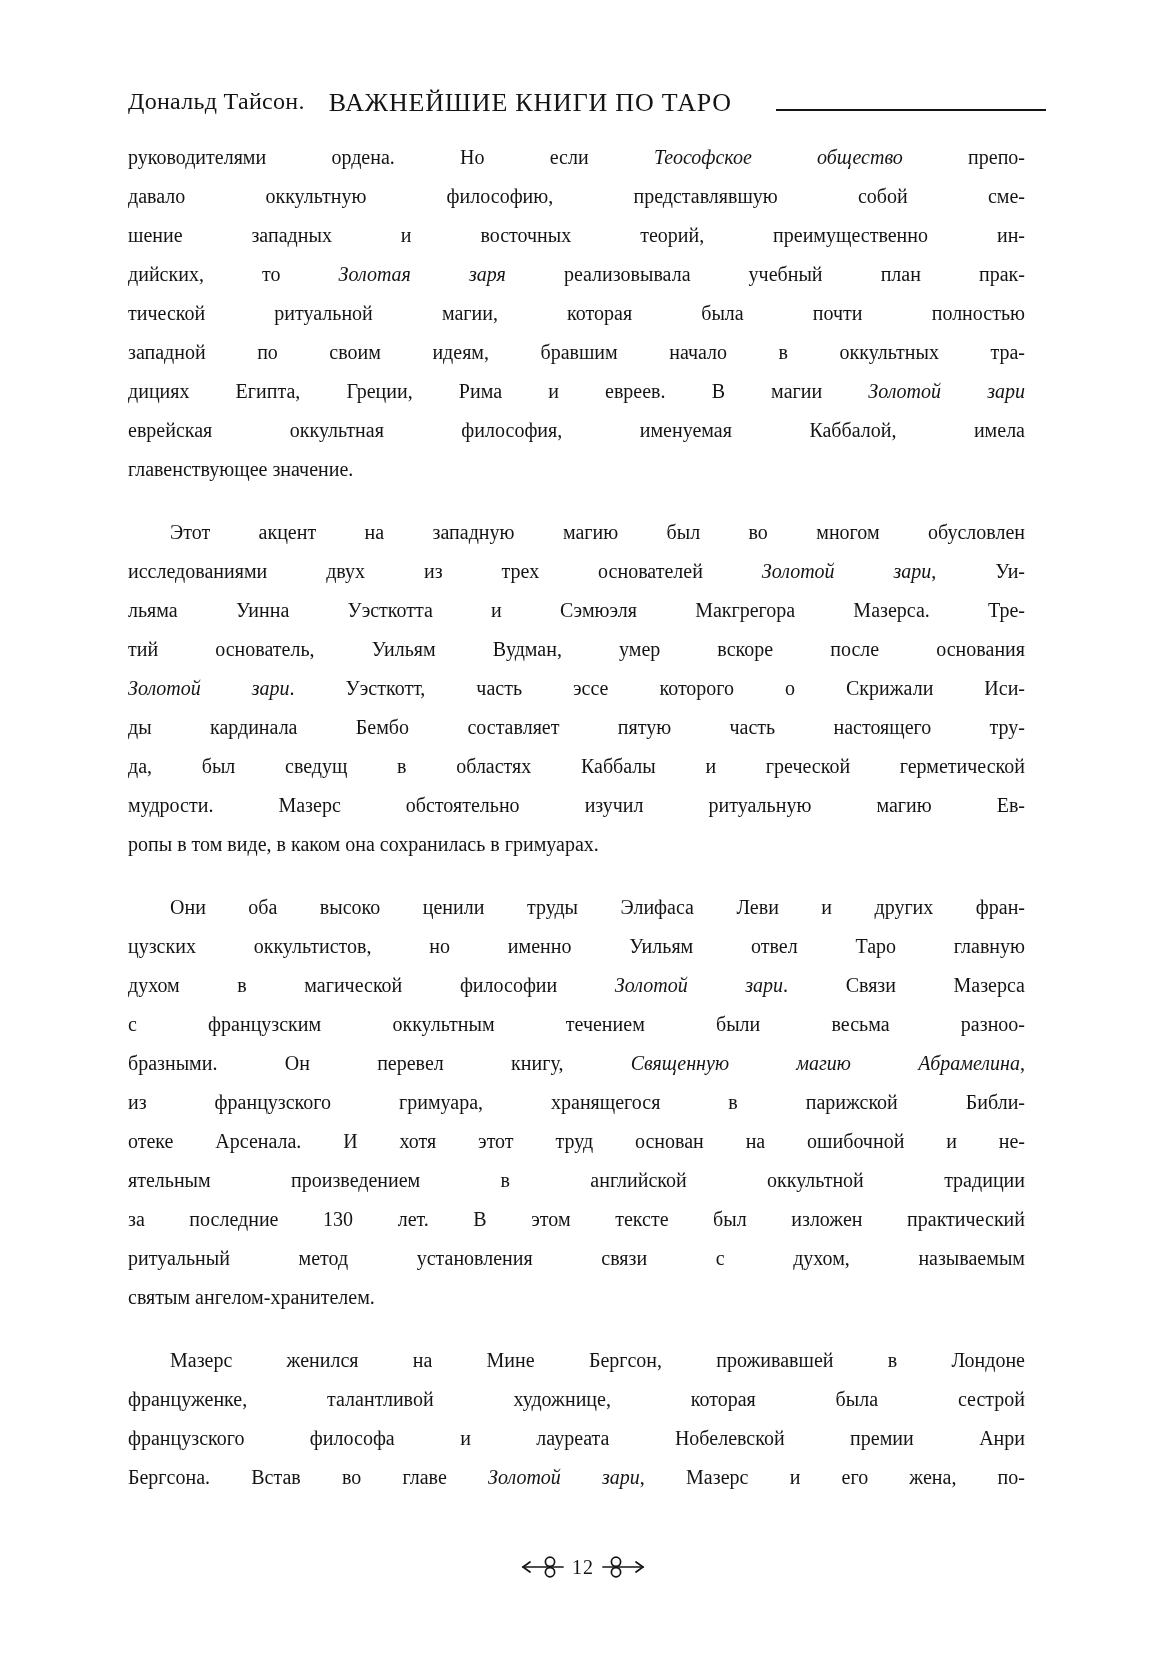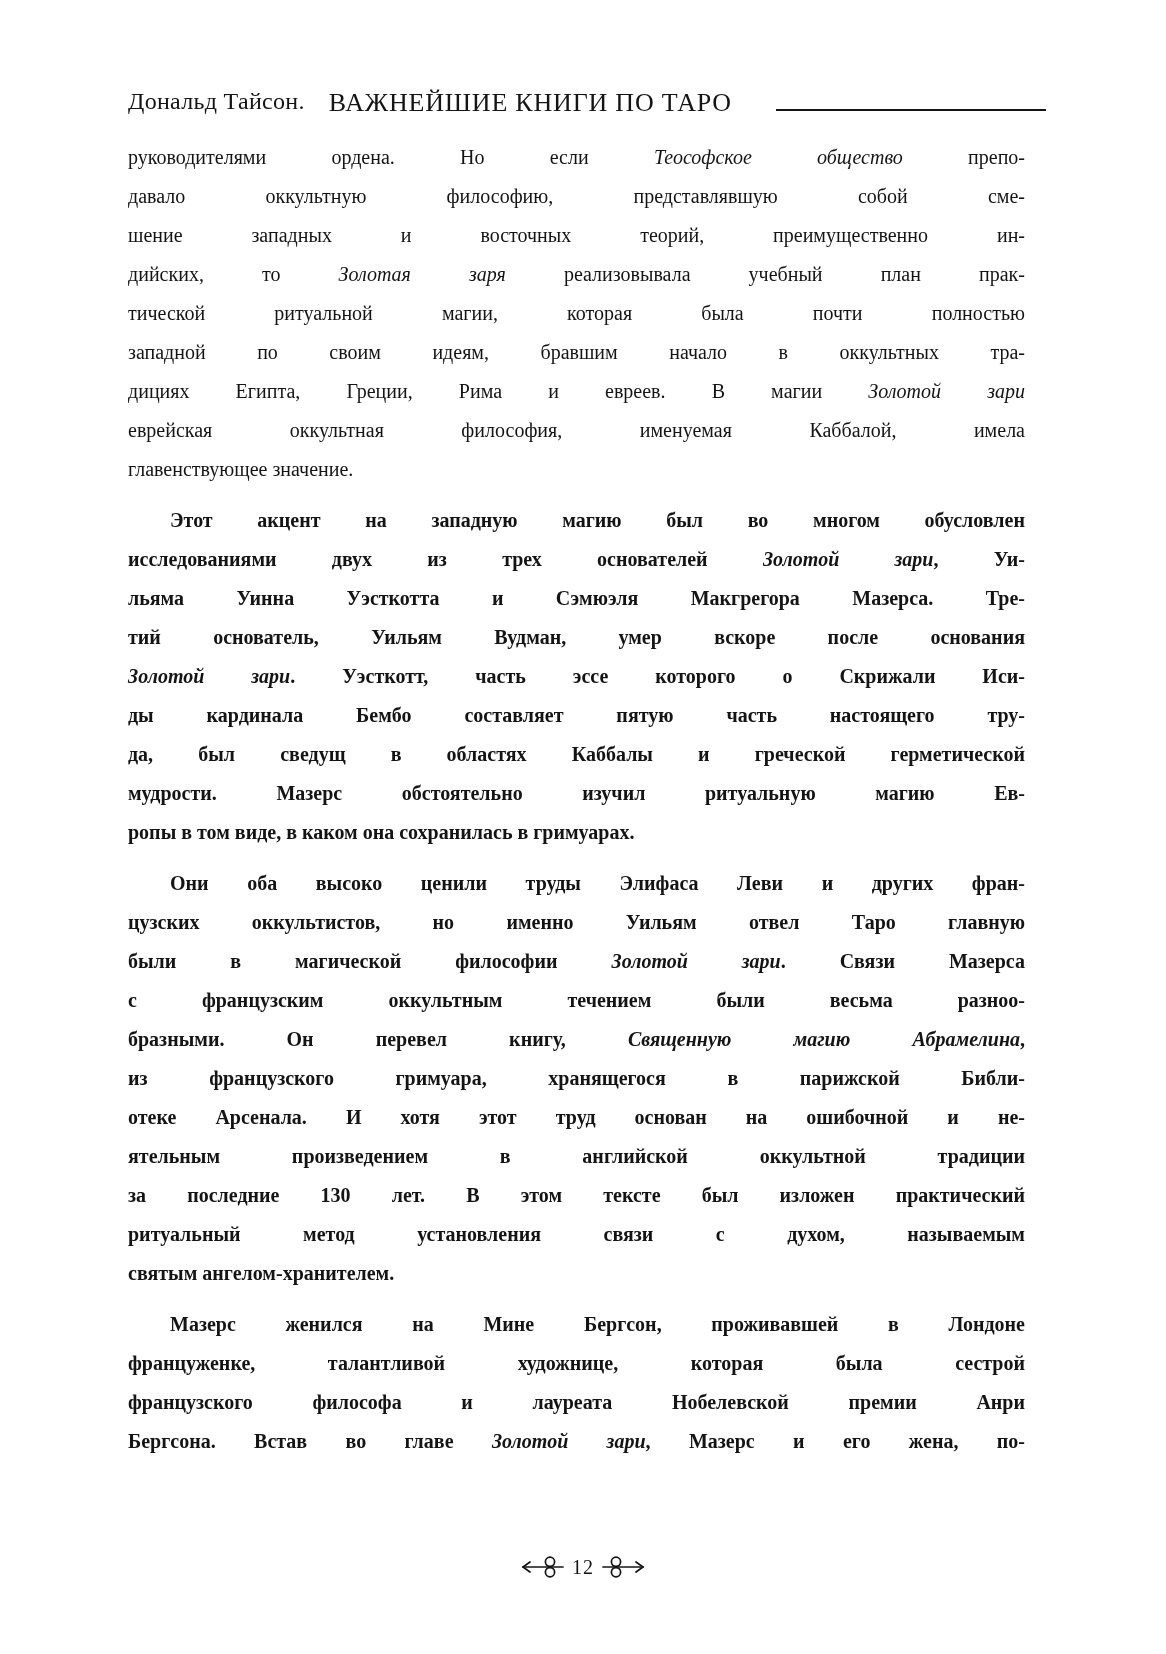--- a/index.html
+++ b/index.html
@@ -43,21 +43,21 @@
   }
 
   
   .body-text {
     position: absolute;
     top: 138px;
     left: 128px;
     width: 897px;
   }
   .para { margin: 0; }
-  .para + .para { margin-top: 12px; font-weight: bold; }
+  .para + .para { margin-top: 24px; }
   .line {
     font-size: 20px;
     line-height: 39px;
     text-align: justify;
     text-align-last: justify;
     -moz-text-align-last: justify;
   }
   .line.lastline {
     text-align-last: left;
     -moz-text-align-last: left;
@@ -115,21 +115,21 @@
         <div class="line"><span>тий основатель, Уильям Вудман, умер вскоре после основания</span></div>
         <div class="line"><span class="it">Золотой зари</span><span>. Уэсткотт, часть эссе которого о Скрижали Иси-</span></div>
         <div class="line"><span>ды кардинала Бембо составляет пятую часть настоящего тру-</span></div>
         <div class="line"><span>да, был сведущ в областях Каббалы и греческой герметической</span></div>
         <div class="line"><span>мудрости. Мазерс обстоятельно изучил ритуальную магию Ев-</span></div>
         <div class="line lastline"><span>ропы в том виде, в каком она сохранилась в гримуарах.</span></div>
       </div>
       <div class="para">
         <div class="line firstline"><span>Они оба высоко ценили труды Элифаса Леви и других фран-</span></div>
         <div class="line"><span>цузских оккультистов, но именно Уильям отвел Таро главную</span></div>
-        <div class="line"><span>были в магической философии </span><span class="it">Золотой зари</span><span>. Связи Мазерса</span></div>
+        <div class="line"><span>духом в магической философии </span><span class="it">Золотой зари</span><span>. Связи Мазерса</span></div>
         <div class="line"><span>с французским оккультным течением были весьма разноо-</span></div>
         <div class="line"><span>бразными. Он перевел книгу, </span><span class="it">Священную магию Абрамелина</span><span>,</span></div>
         <div class="line"><span>из французского гримуара, хранящегося в парижской Библи-</span></div>
         <div class="line"><span>отеке Арсенала. И хотя этот труд основан на ошибочной и не-</span></div>
         <div class="line"><span>ятельным произведением в английской оккультной традиции</span></div>
         <div class="line"><span>за последние 130 лет. В этом тексте был изложен практический</span></div>
         <div class="line"><span>ритуальный метод установления связи с духом, называемым</span></div>
         <div class="line lastline"><span>святым ангелом-хранителем.</span></div>
       </div>
       <div class="para">

